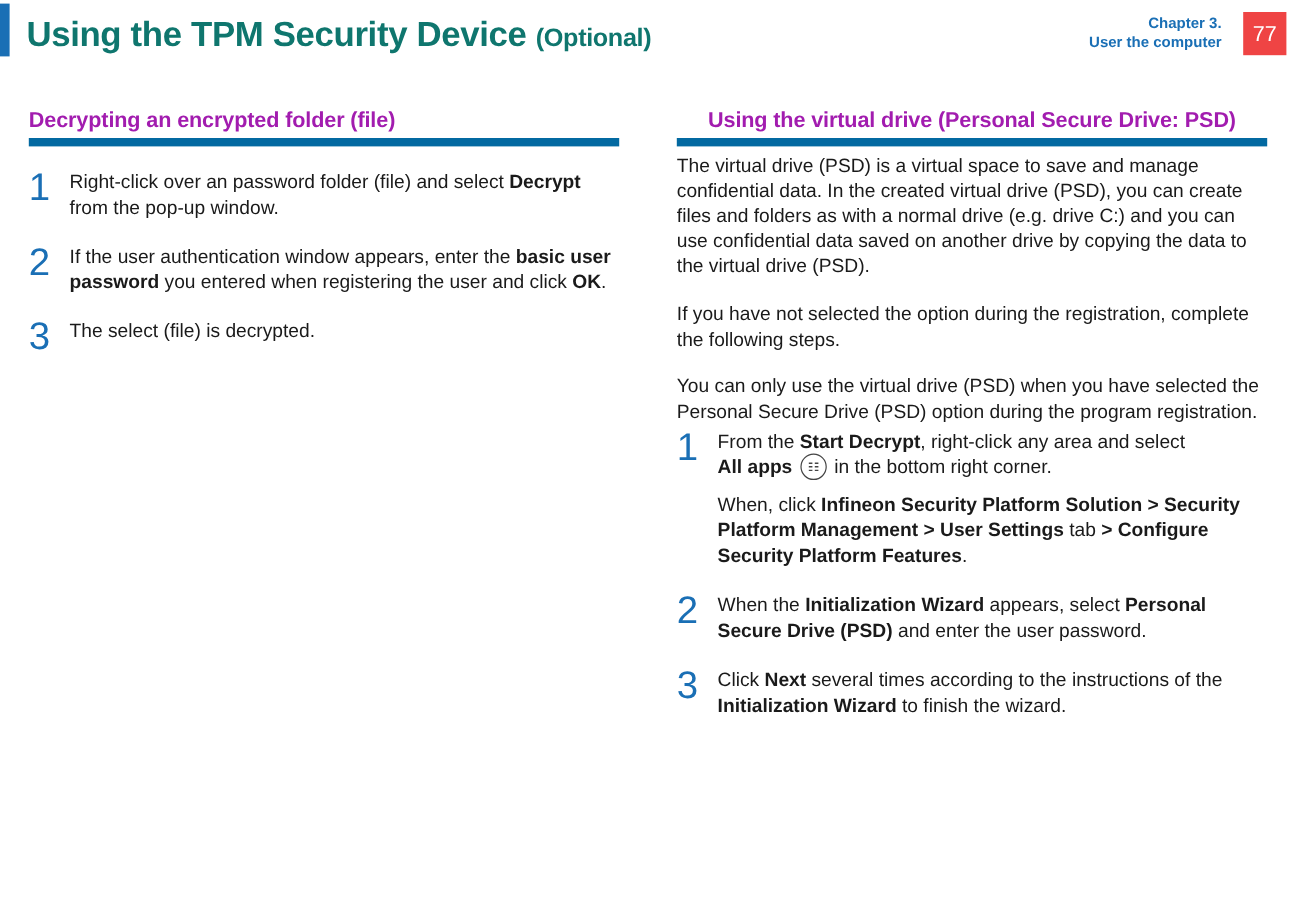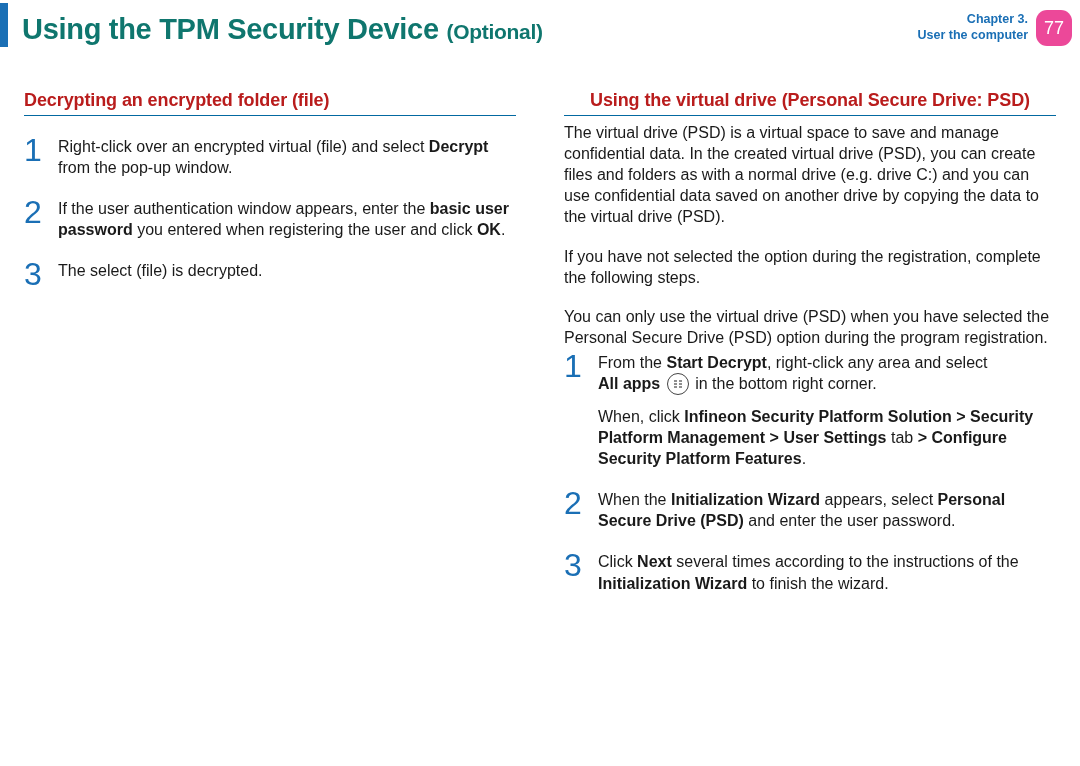--- a/index.html
+++ b/index.html
@@ -33,55 +33,55 @@
   .page-title .optional {
     font-size: 21px;
     font-weight: 700;
   }
   .chapter-block {
     position: absolute;
     right: 8px;
     top: 10px;
     display: flex;
     align-items: center;
+    gap: 10px;
   }
   .chapter-text {
     text-align: right;
     font-size: 12.5px;
     font-weight: 700;
     color: #1a6fb5;
     line-height: 1.25;
     margin-right: 8px;
   }
   .page-number {
     width: 36px;
     height: 36px;
-    background: #ec4899;
+    background: #ef4444;
     color: #fff;
     font-size: 18px;
     font-weight: 400;
     display: flex;
     align-items: center;
     justify-content: center;
-    border-radius: 11px;
   }
   .columns {
     display: flex;
     padding: 32px 24px 0 24px;
     gap: 48px;
   }
   .col {
     width: 494px;
   }
   .section-heading {
     font-size: 18px;
     font-weight: 700;
-    color: #b91c1c;
+    color: #a21caf;
     padding-bottom: 4px;
-    border-bottom: 1px solid #0369a1;
+    border-bottom: 7px solid #0369a1;
     margin-bottom: 20px;
     letter-spacing: -0.1px;
   }
   .section-heading.tight { margin-bottom: 6px; text-align: center; }
   .step {
     display: flex;
     margin-bottom: 20px;
   }
   .step-num {
     font-size: 32px;
@@ -142,21 +142,21 @@
 
 <div class="columns">
 
   <div class="col">
     <h2 class="section-heading">Decrypting an encrypted folder (file)</h2>
 
     <div class="step">
       <div class="step-num">1</div>
       <div class="step-body">
         <p>
-          <span>Right-click over an encrypted virtual (file) and select </span><span class="b">Decrypt</span><span> from the pop-up window.</span>
+          <span>Right-click over an password folder (file) and select </span><span class="b">Decrypt</span><span> from the pop-up window.</span>
         </p>
       </div>
     </div>
 
     <div class="step">
       <div class="step-num">2</div>
       <div class="step-body">
         <p>
           <span>If the user authentication window appears, enter the </span><span class="b">basic user password</span><span> you entered when registering the user and click </span><span class="b">OK</span><span>.</span>
         </p>

